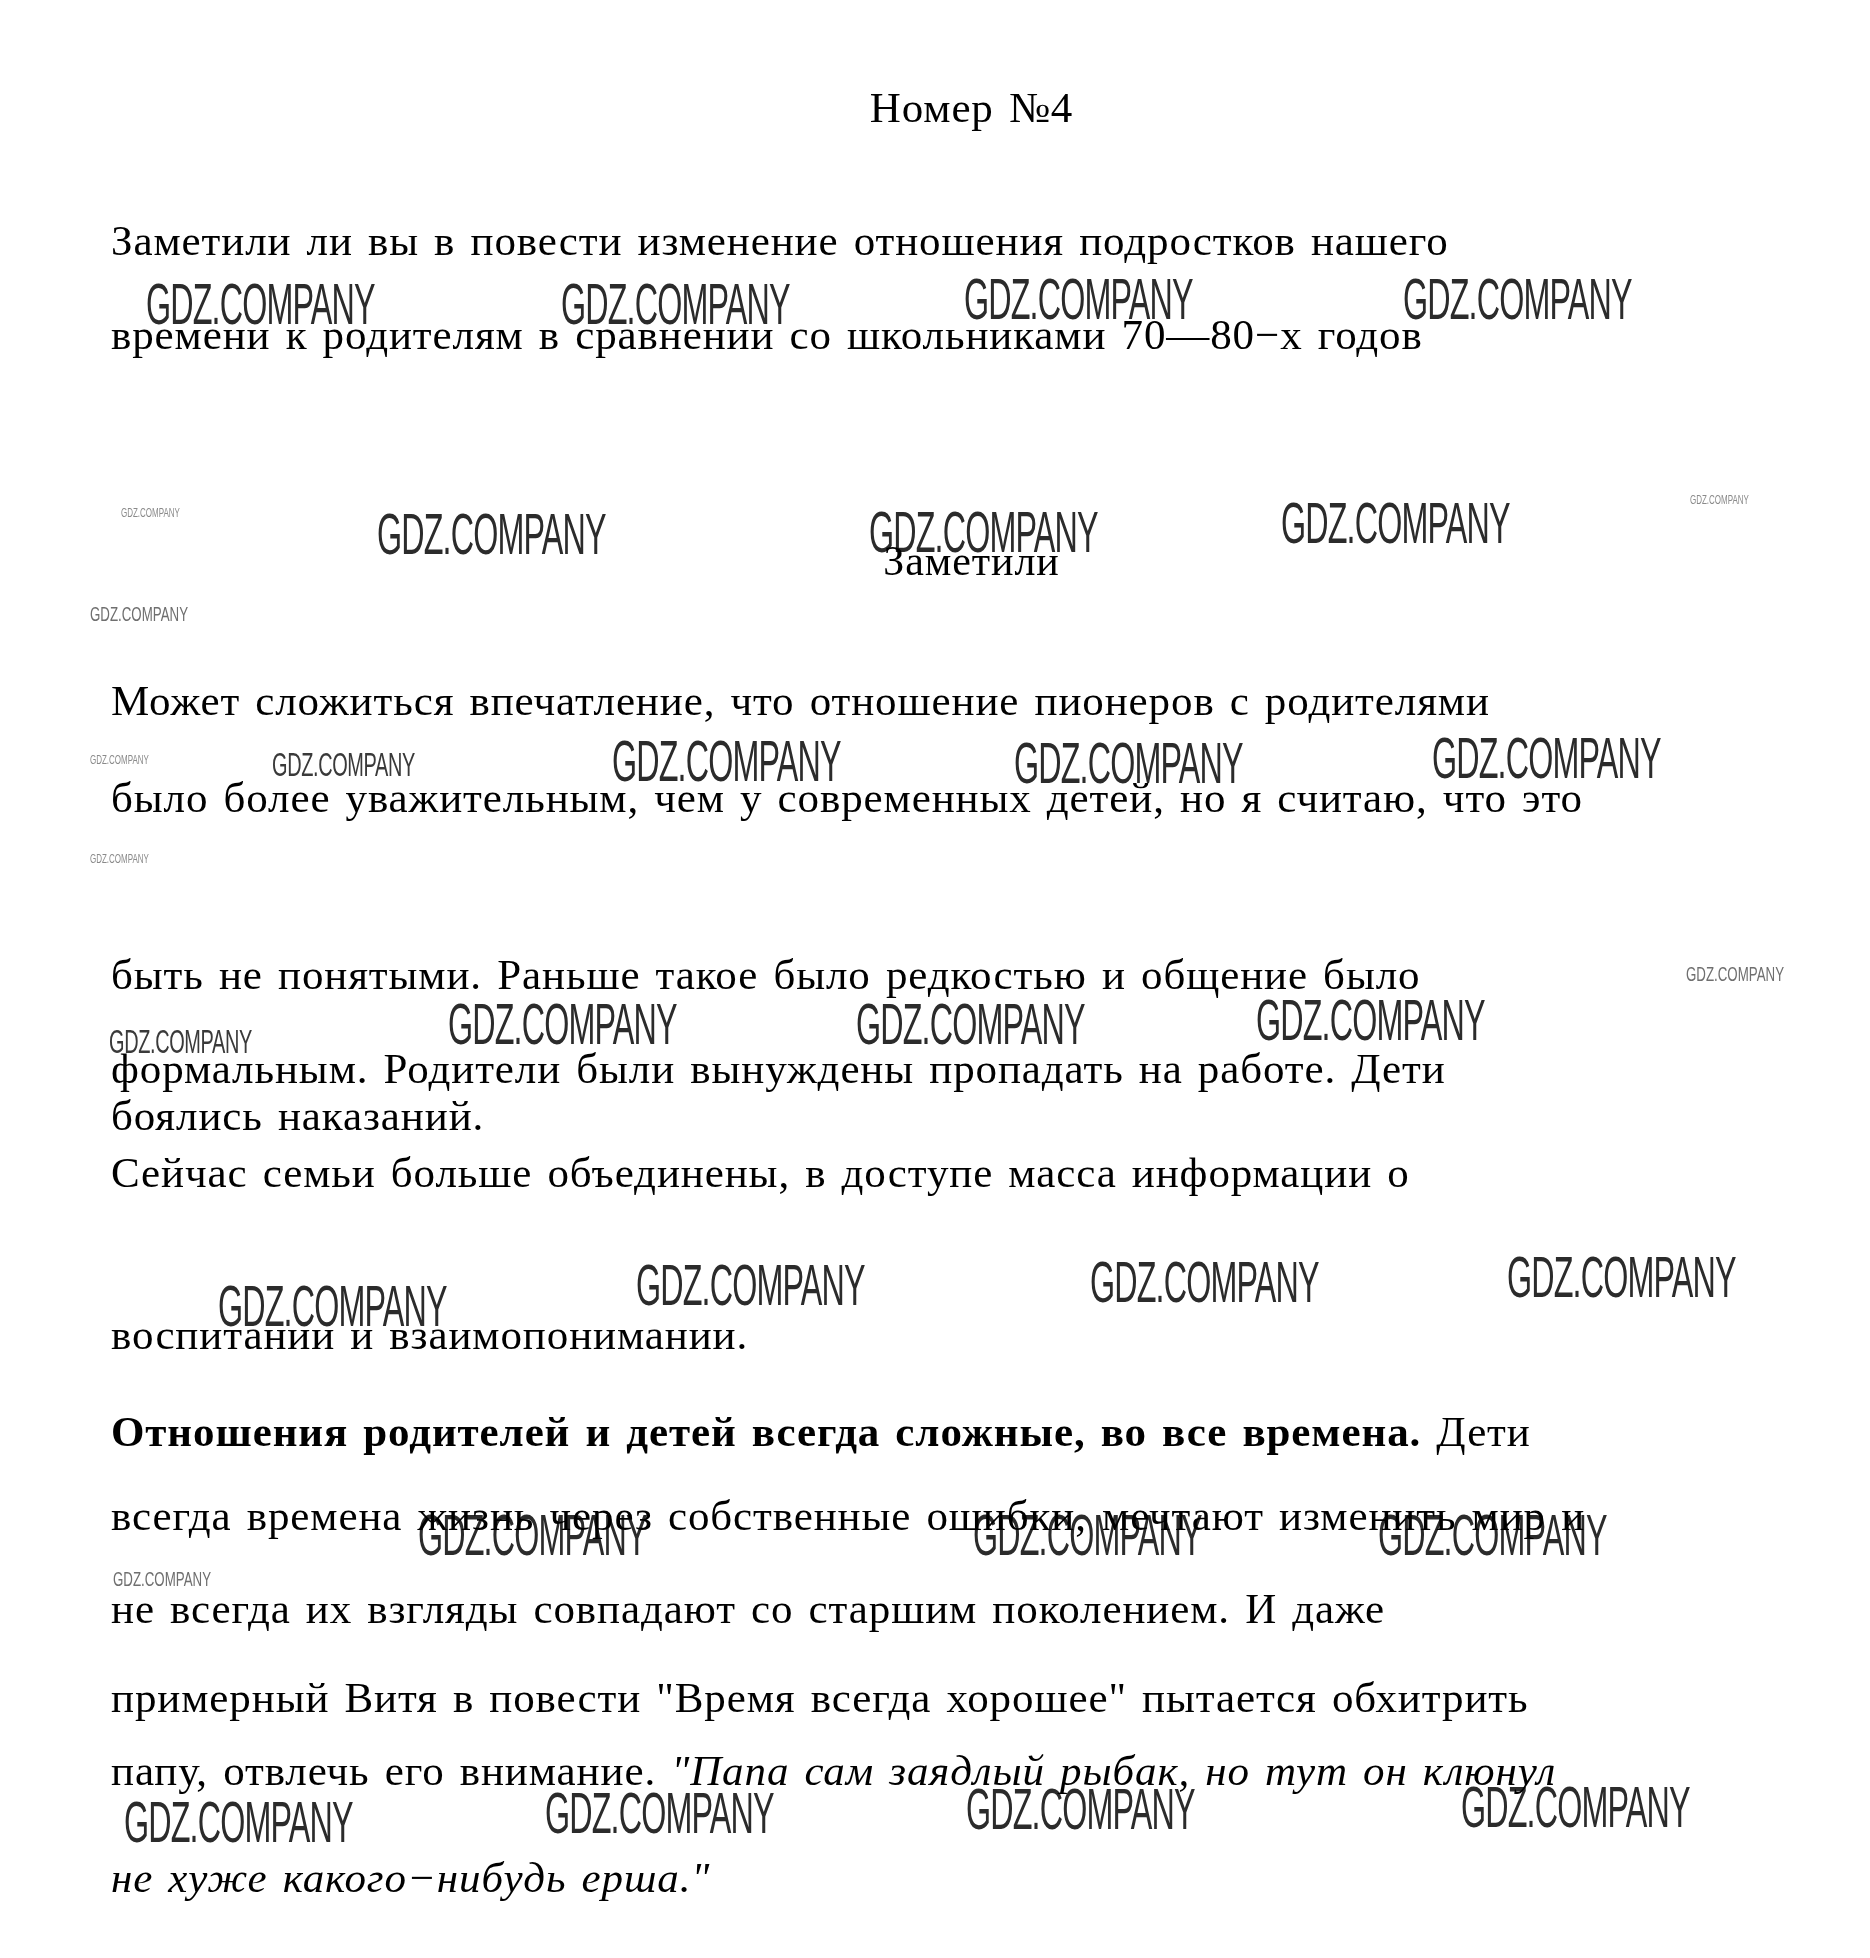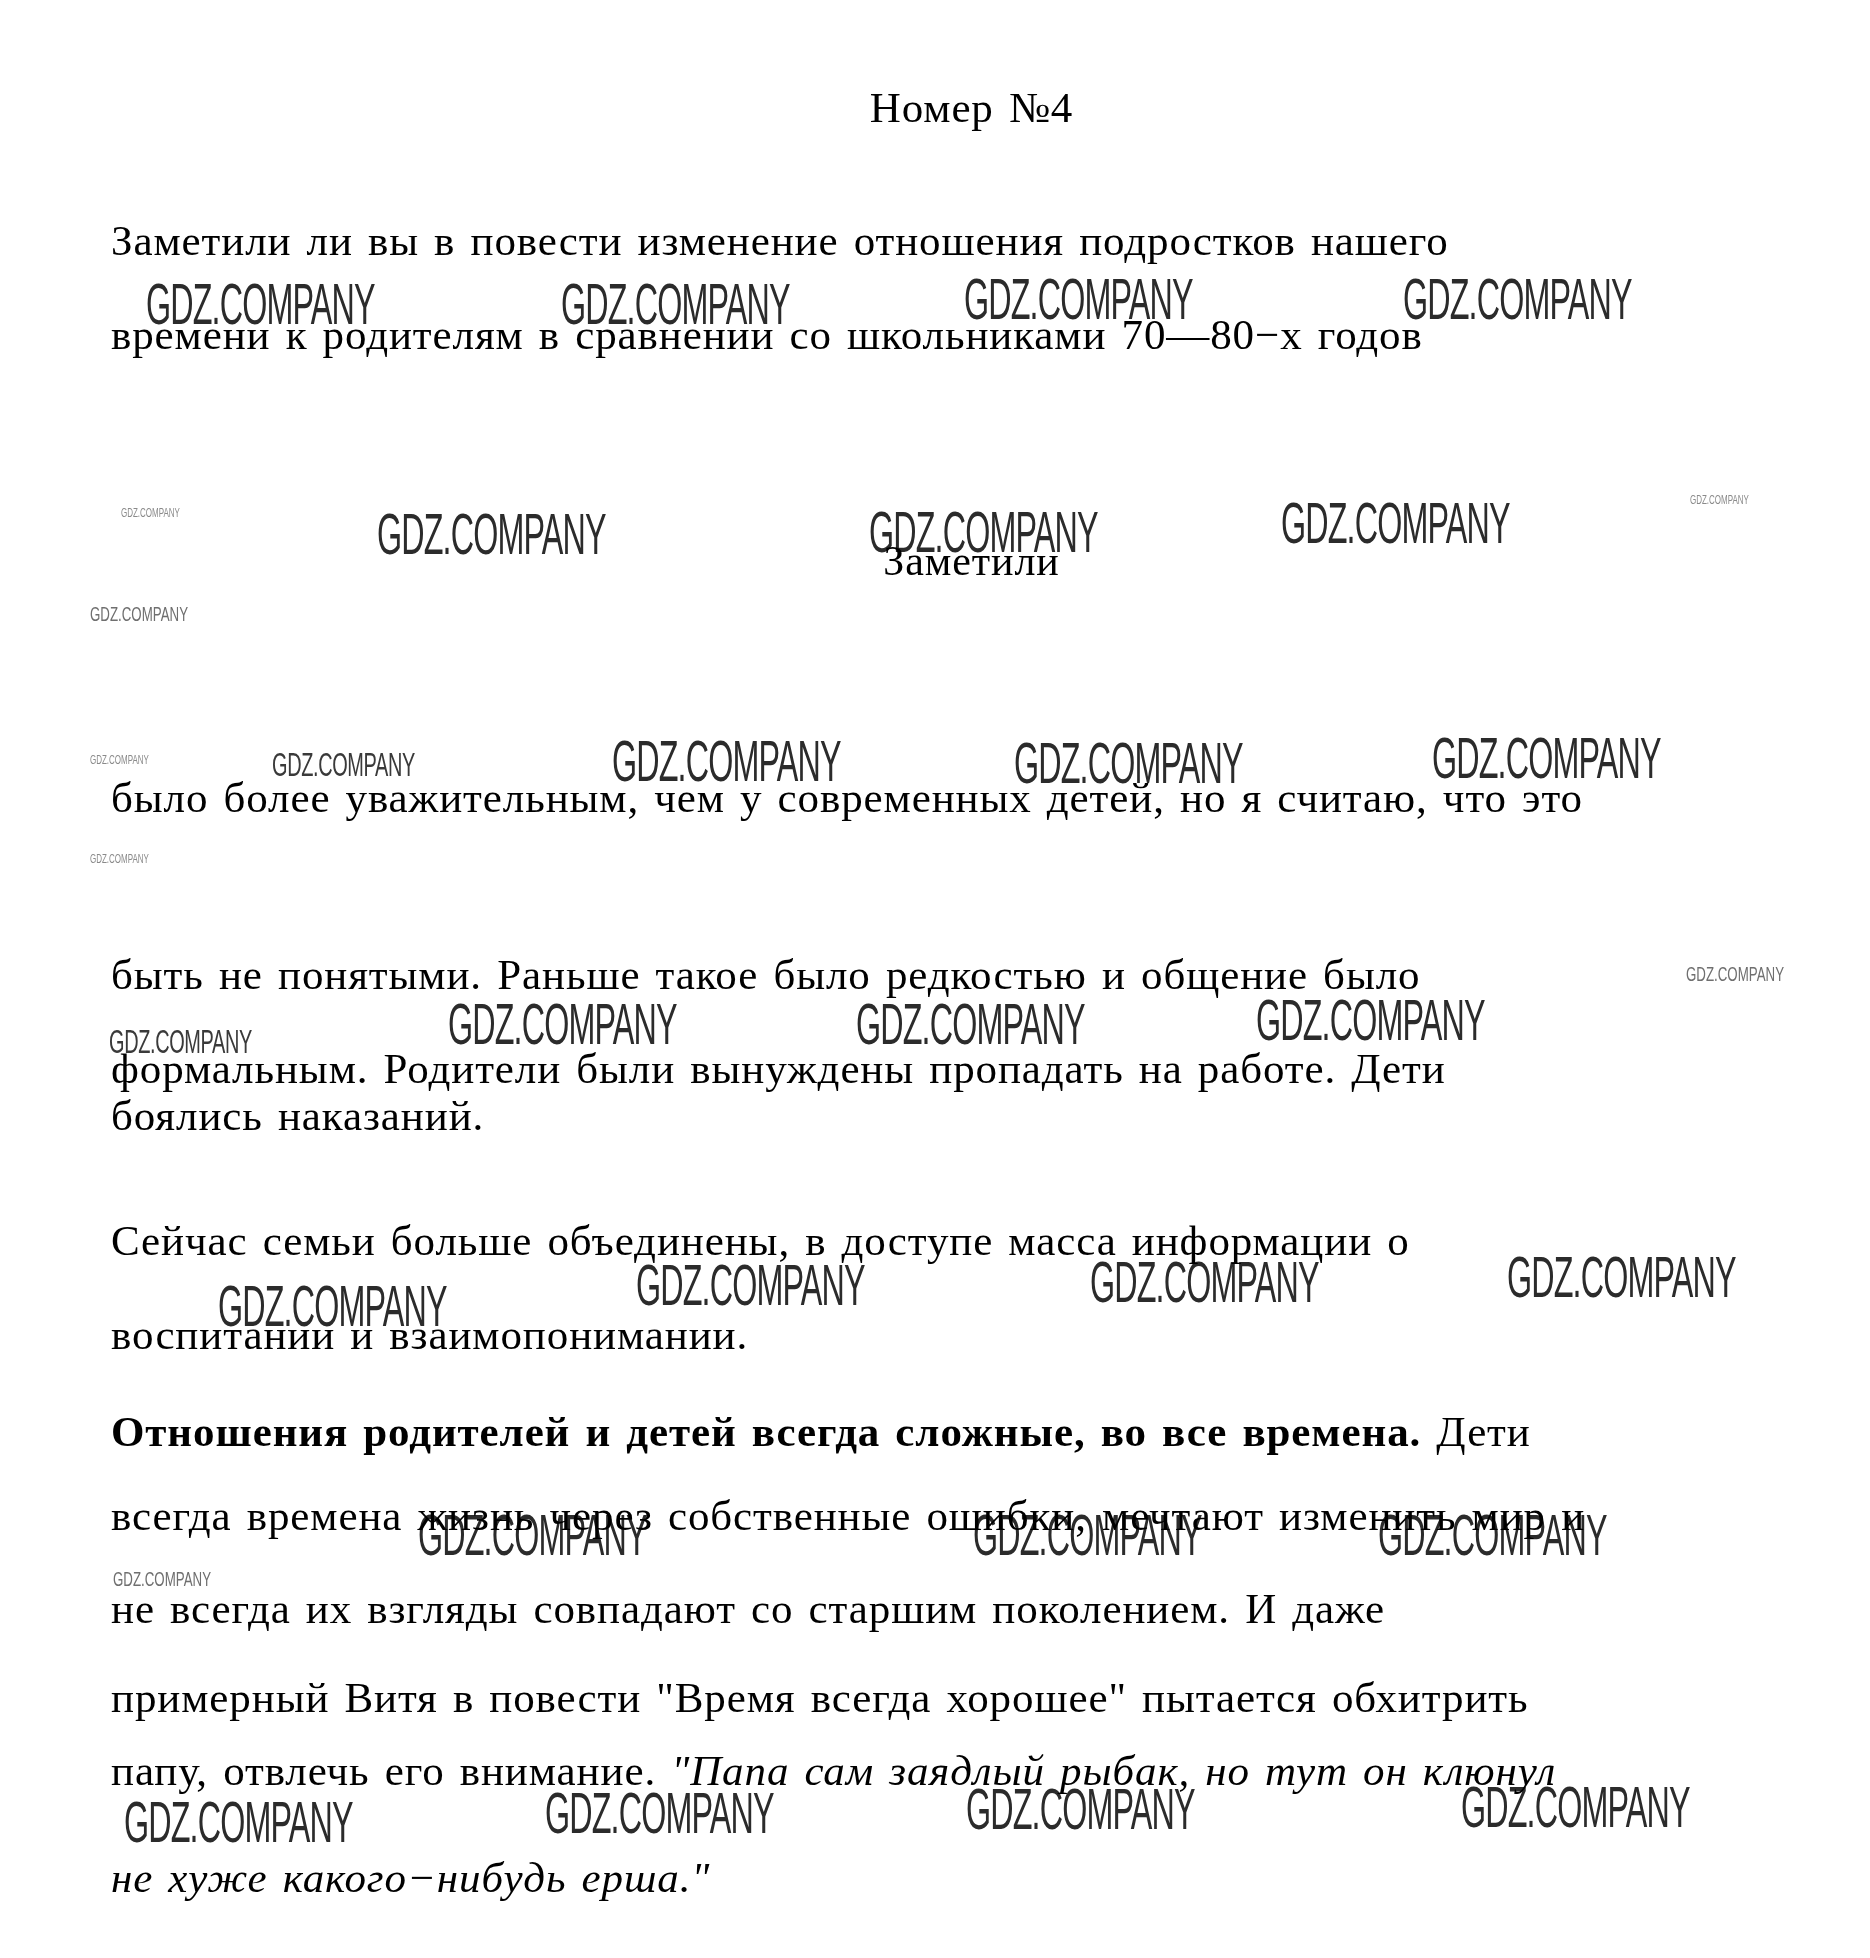--- a/index.html
+++ b/index.html
@@ -90,26 +90,27 @@
   <span class="wm wm-xl" style="left:966px;top:1780px">GDZ.COMPANY</span>
   <span class="wm wm-xl" style="left:1461px;top:1778px">GDZ.COMPANY</span>
 
   <div class="line center" style="top:83px;font-size:43px">Номер №4</div>
 
   <div class="line" style="top:216px">Заметили ли вы в повести изменение отношения подростков нашего</div>
   <div class="line" style="top:310px">времени к родителям в сравнении со школьниками 70—80−х годов</div>
 
   <div class="line center" style="top:536px;font-size:42px">Заметили</div>
 
+  <div class="line" style="top:676px">Может сложиться впечатление, что отношение пионеров с родителями</div>
   <div class="line" style="top:773px">было более уважительным, чем у современных детей, но я считаю, что это</div>
   <div class="line" style="top:950px">быть не понятыми. Раньше такое было редкостью и общение было</div>
   <div class="line" style="top:1044px">формальным. Родители были вынуждены пропадать на работе. Дети</div>
   <div class="line" style="top:1091px">боялись наказаний.</div>
 
-  <div class="line" style="top:1216px">Сейчас семьи больше объединены, в доступе масса информации о</div>
+  <div class="line" style="top:1148px">Сейчас семьи больше объединены, в доступе масса информации о</div>
   <div class="line" style="top:1310px">воспитании и взаимопонимании.</div>
 
   <div class="line" style="top:1407px"><span class="b">Отношения родителей и детей всегда сложные, во все времена.</span><span> Дети</span></div>
   <div class="line" style="top:1491px">всегда времена жизнь через собственные ошибки, мечтают изменить мир и</div>
   <div class="line" style="top:1584px">не всегда их взгляды совпадают со старшим поколением. И даже</div>
   <div class="line" style="top:1673px">примерный Витя в повести "Время всегда хорошее" пытается обхитрить</div>
   <div class="line" style="top:1746px"><span>папу, отвлечь его внимание. </span><span class="i">"Папа сам заядлый рыбак, но тут он клюнул</span></div>
   <div class="line i" style="top:1853px">не хуже какого−нибудь ерша."</div>
 
 </div>

